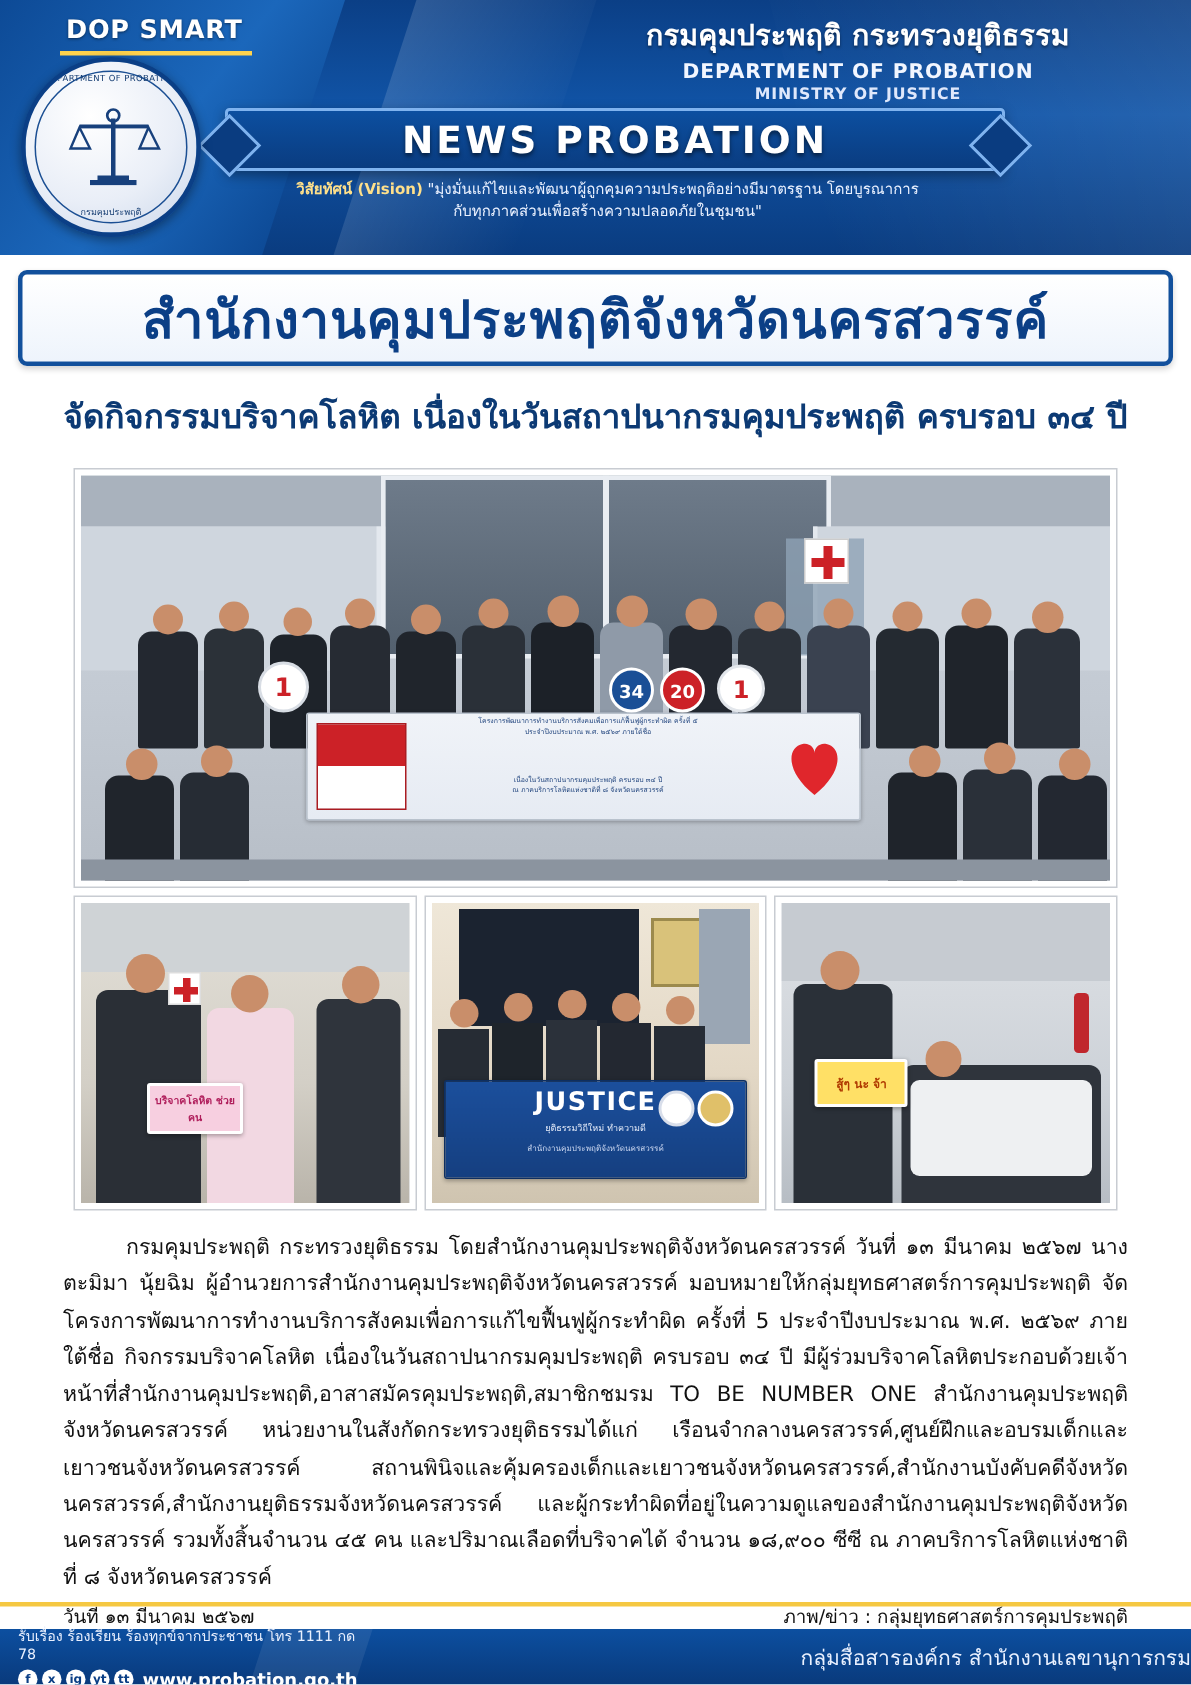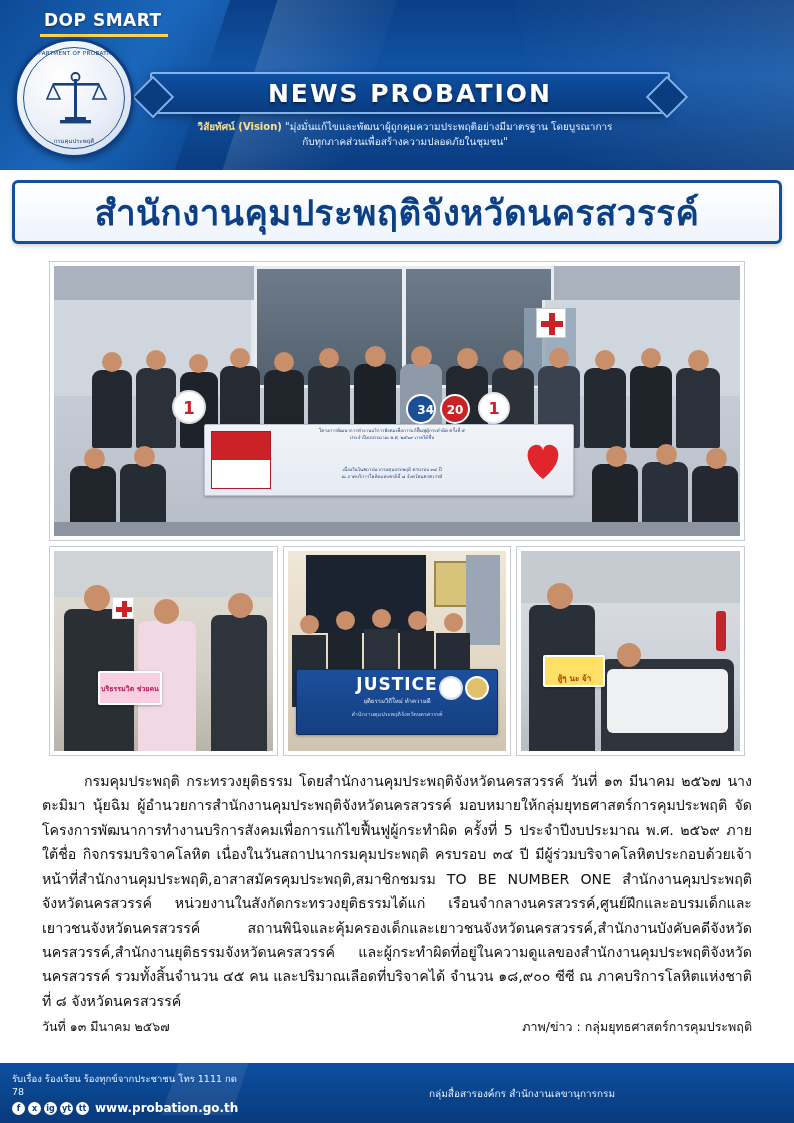--- a/index.html
+++ b/index.html
@@ -153,51 +153,56 @@
     text-align:justify;
     text-indent:42px;
   }
   .meta-row {
     margin:4px 42px 0 42px; display:flex; justify-content:space-between;
     font-size:12.5px; color:#111;
   }
 
   
   .footer {
-    position:absolute; left:0; bottom:0; width:794px; height:60px;
+    position:absolute; left:0; bottom:0; width:794px; height:37px;
     background:linear-gradient(180deg,#0c4fa0 0%,#093a7c 100%);
     color:#fff; display:flex; align-items:center;
   }
   .footer .sk { position:absolute; left:170px; top:0; width:70px; height:52px;
     background:rgba(255,255,255,.08); transform:skewX(-18deg); }
   .f-col1 { width:250px; padding-left:12px; position:relative; z-index:2;}
   .f-line1 { font-size:9.5px; color:#e9f0ff; }
   .f-line2 { font-size:12px; font-weight:bold; margin-top:4px; display:flex; align-items:center; gap:6px;}
   .socials { display:flex; gap:3px; }
   .soc {
     width:13px; height:13px; border-radius:50%; background:#ffffff;
     color:#0b3f86; font-size:8px; line-height:13px; text-align:center; font-weight:bold;
   }
-  .f-col2 { flex:1; text-align:center; font-size:10px; color:#eaf1ff; position:relative; z-index:2;}
+  .f-col2 { flex:1; text-align:right; font-size:14px; color:#eaf1ff; position:relative; z-index:2;}
   .f-col3 { width:330px; text-align:right; padding-right:12px; font-size:10px; color:#eaf1ff; position:relative; z-index:2;}
   .yellow-bar { position:absolute; left:0; bottom:52px; width:794px; height:3px; background:#f5c842; }
 </style>
 </head>
 <body>
 
 <div class="page">
 
   <div class="header">
     <div class="diag"></div>
     <div class="sheen"></div>
     <div class="sheen2"></div>
 
     <div class="dopnews">DOP SMART</div>
     <div class="dopnews-line"></div>
 
+    <div class="dept-block">
+      <div class="dept-th">กรมคุมประพฤติ กระทรวงยุติธรรม</div>
+      <div class="dept-en">DEPARTMENT OF PROBATION</div>
+      <div class="dept-en2">MINISTRY OF JUSTICE</div>
+    </div>
 
     <div class="ribbon">
       <div class="ribbon-text">NEWS PROBATION</div>
     </div>
 
     <div class="vision">
       <b>วิสัยทัศน์ (Vision)</b>
       <span>"มุ่งมั่นแก้ไขและพัฒนาผู้ถูกคุมความประพฤติอย่างมีมาตรฐาน โดยบูรณาการ</span><br>
       <span>กับทุกภาคส่วนเพื่อสร้างความปลอดภัยในชุมชน"</span>
     </div>
@@ -215,20 +220,21 @@
         <rect x="22" y="50" width="21" height="3" fill="#17407c"></rect>
         <rect x="17" y="53" width="31" height="3.4" fill="#17407c"></rect>
       </svg>
     </div>
   </div>
 
   <div class="title-bar">
     <span>สำนักงานคุมประพฤติจังหวัดนครสวรรค์</span>
   </div>
 
+  <div class="subtitle">จัดกิจกรรมบริจาคโลหิต เนื่องในวันสถาปนากรมคุมประพฤติ ครบรอบ ๓๔ ปี</div>
 
   <div class="collage">
 
     <div class="photo-main">
 
       <div class="wall" style="background:linear-gradient(180deg,#cfd6de 0%,#c3cad3 55%,#b7bec7 100%);"></div>
       <div style="position:absolute;left:0;top:0;width:100%;height:34px;background:#a9b2bd;"></div>
       <div style="position:absolute;left:200px;top:0;width:300px;height:122px;background:linear-gradient(180deg,#6e7b8a,#53606e);border:3px solid #e9edf2;"></div>
       <div style="position:absolute;left:348px;top:0;width:4px;height:122px;background:#e9edf2;"></div>
       <div style="position:absolute;left:0;top:34px;width:200px;height:96px;background:#cfd6de;border-right:3px solid #e3e8ee;"></div>
@@ -282,21 +288,21 @@
           <div>ณ ภาคบริการโลหิตแห่งชาติที่ ๘ จังหวัดนครสวรรค์</div>
         </div>
         <div style="position:absolute;right:8px;top:14px;width:44px;height:42px;">
           <svg width="44" height="42" viewBox="0 0 44 42">
               <path d="M22 40 C2 24 4 8 14 6 C19 5 22 9 22 12 C22 9 25 5 30 6 C40 8 42 24 22 40 Z" fill="#e0262c"></path>
             </svg>
         </div>
       </div>
 
       <div style="position:absolute;left:118px;top:124px;width:34px;height:34px;border-radius:50%;background:#fff;border:2px solid #d8dde4;color:#cc2127;font-weight:bold;font-size:17px;text-align:center;line-height:32px;">1</div>
-      <div style="position:absolute;left:352px;top:128px;width:30px;height:30px;border-radius:50%;background:#1a4f96;border:2px solid #fff;color:#fff;font-weight:bold;font-size:12px;text-align:right;line-height:28px;">34</div>
+      <div style="position:absolute;left:352px;top:128px;width:30px;height:30px;border-radius:50%;background:#1a4f96;border:2px solid #fff;color:#fff;font-weight:bold;font-size:12px;text-align:center;line-height:28px;">34</div>
       <div style="position:absolute;left:386px;top:128px;width:30px;height:30px;border-radius:50%;background:#cc2127;border:2px solid #fff;color:#fff;font-weight:bold;font-size:12px;text-align:center;line-height:28px;">20</div>
       <div style="position:absolute;left:424px;top:126px;width:32px;height:32px;border-radius:50%;background:#fff;border:2px solid #e2e6eb;color:#cc2127;font-weight:bold;font-size:16px;text-align:center;line-height:30px;">1</div>
 
       <div style="position:absolute;left:0;top:196px;width:100%;height:82px;">
         <div class="person" style="left:16px;top:4px;width:46px;height:78px;background:#20252c;"></div>
           <div class="head" style="left:30px;top:-14px;width:21px;height:21px;"></div>
         <div class="person" style="left:66px;top:2px;width:46px;height:80px;background:#262c34;"></div>
           <div class="head" style="left:80px;top:-16px;width:21px;height:21px;"></div>
         <div class="person" style="left:538px;top:2px;width:46px;height:80px;background:#1f242b;"></div>
           <div class="head" style="left:552px;top:-16px;width:21px;height:21px;"></div>
@@ -317,21 +323,21 @@
         <div class="head" style="left:30px;top:34px;width:26px;height:26px;"></div>
         <div style="position:absolute;left:84px;top:70px;width:58px;height:138px;background:#f2d8e2;border-radius:8px 8px 0 0;"></div>
         <div class="head" style="left:100px;top:48px;width:25px;height:25px;"></div>
         <div style="position:absolute;right:6px;top:64px;width:56px;height:144px;background:#2f343c;border-radius:8px 8px 0 0;"></div>
         <div class="head" style="right:20px;top:42px;width:25px;height:25px;"></div>
         <div style="position:absolute;left:58px;top:46px;width:22px;height:22px;background:#fff;border:1px solid #ddd;">
           <div style="position:absolute;left:8.5px;top:3px;width:5px;height:16px;background:#cc2127;"></div>
           <div style="position:absolute;left:3px;top:8.5px;width:16px;height:5px;background:#cc2127;"></div>
         </div>
         <div class="banner" style="left:44px;top:120px;width:64px;height:34px;background:#f7cfe0;border:2px solid #fff;color:#b01f5c;font-size:7px;font-weight:bold;display:flex;align-items:center;justify-content:center;">
-          <span>บริธรรมวิต ช่วยคน</span>
+          <span>บริจาคโลหิต ช่วยคน</span>
         </div>
       </div>
 
       <div class="photo-s">
         <div class="wall" style="background:linear-gradient(180deg,#efe7d8 0%,#e3d8c6 55%,#cfc4b0 100%);"></div>
         <div style="position:absolute;left:18px;top:4px;width:120px;height:78px;background:#1b2330;"></div>
         <div style="position:absolute;left:146px;top:10px;width:38px;height:46px;background:#d9c27a;border:2px solid #9c8a4d;"></div>
         <div style="position:absolute;right:6px;top:4px;width:34px;height:90px;background:#9aa6b4;"></div>
 
         <div style="position:absolute;left:4px;top:84px;width:34px;height:72px;background:#262c34;"></div>
@@ -354,21 +360,21 @@
       </div>
 
       <div class="photo-s">
         <div class="wall" style="background:linear-gradient(180deg,#dfe2e6 0%,#cdd2d8 60%,#b7bdc4 100%);"></div>
         <div style="position:absolute;left:0;top:0;width:100%;height:52px;background:#c6cbd1;"></div>
         <div style="position:absolute;left:8px;top:54px;width:66px;height:154px;background:#2a3038;border-radius:8px 8px 0 0;"></div>
         <div class="head" style="left:26px;top:32px;width:26px;height:26px;"></div>
         <div style="position:absolute;left:80px;top:108px;right:6px;height:100px;background:#2f343c;border-radius:8px;"></div>
         <div style="position:absolute;left:86px;top:118px;right:12px;height:64px;background:#eef0f2;border-radius:6px;"></div>
         <div class="head" style="left:96px;top:92px;width:24px;height:24px;"></div>
-        <div class="banner" style="left:22px;top:104px;width:62px;height:32px;background:#ffe066;border:2px solid #fff;color:#b03a00;font-size:8px;font-weight:bold;display:flex;align-items:flex-end;justify-content:center;">
+        <div class="banner" style="left:22px;top:104px;width:62px;height:32px;background:#ffe066;border:2px solid #fff;color:#b03a00;font-size:8px;font-weight:bold;display:flex;align-items:center;justify-content:center;">
           <span>สู้ๆ นะ จ้า</span>
         </div>
         <div style="position:absolute;right:14px;top:60px;width:10px;height:40px;background:#c0272d;border-radius:3px;"></div>
       </div>
     </div>
   </div>
 
   <div class="body-text">กรมคุมประพฤติ กระทรวงยุติธรรม โดยสำนักงานคุมประพฤติจังหวัดนครสวรรค์ วันที่ ๑๓ มีนาคม ๒๕๖๗ นางตะมิมา นุ้ยฉิม ผู้อำนวยการสำนักงานคุมประพฤติจังหวัดนครสวรรค์ มอบหมายให้กลุ่มยุทธศาสตร์การคุมประพฤติ จัดโครงการพัฒนาการทำงานบริการสังคมเพื่อการแก้ไขฟื้นฟูผู้กระทำผิด ครั้งที่ 5 ประจำปีงบประมาณ พ.ศ. ๒๕๖๙ ภายใต้ชื่อ กิจกรรมบริจาคโลหิต เนื่องในวันสถาปนากรมคุมประพฤติ ครบรอบ ๓๔ ปี มีผู้ร่วมบริจาคโลหิตประกอบด้วยเจ้าหน้าที่สำนักงานคุมประพฤติ,อาสาสมัครคุมประพฤติ,สมาชิกชมรม TO BE NUMBER ONE สำนักงานคุมประพฤติจังหวัดนครสวรรค์ หน่วยงานในสังกัดกระทรวงยุติธรรมได้แก่ เรือนจำกลางนครสวรรค์,ศูนย์ฝึกและอบรมเด็กและเยาวชนจังหวัดนครสวรรค์ สถานพินิจและคุ้มครองเด็กและเยาวชนจังหวัดนครสวรรค์,สำนักงานบังคับคดีจังหวัดนครสวรรค์,สำนักงานยุติธรรมจังหวัดนครสวรรค์ และผู้กระทำผิดที่อยู่ในความดูแลของสำนักงานคุมประพฤติจังหวัดนครสวรรค์ รวมทั้งสิ้นจำนวน ๔๕ คน และปริมาณเลือดที่บริจาคได้ จำนวน ๑๘,๙๐๐ ซีซี  ณ ภาคบริการโลหิตแห่งชาติที่ ๘ จังหวัดนครสวรรค์</div>
 
   <div class="meta-row">

